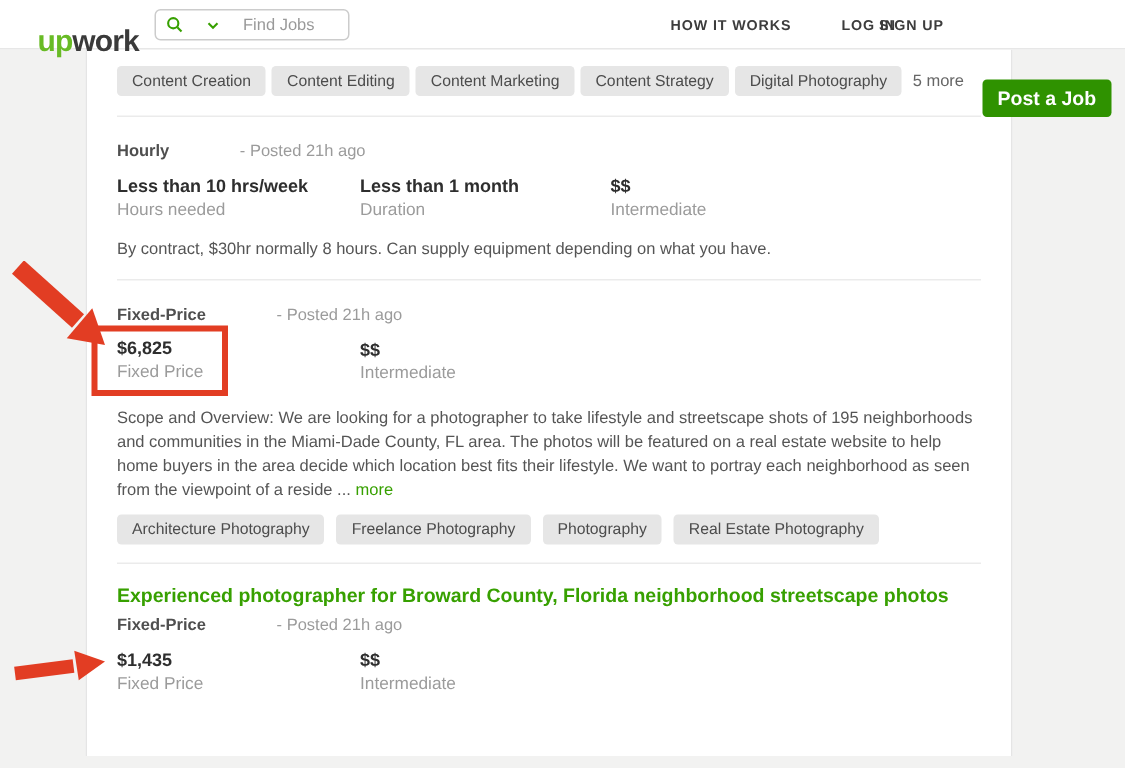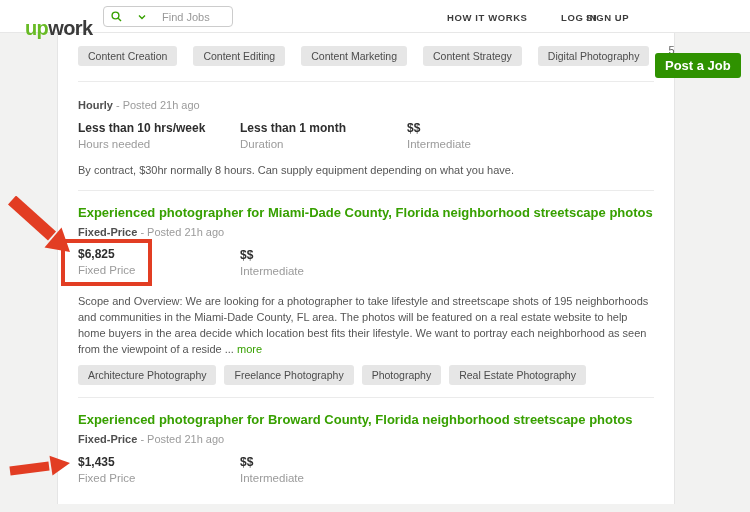--- a/index.html
+++ b/index.html
@@ -22,30 +22,30 @@
   .post-job-btn { position:absolute; left:655px; top:7px; background:#2f9200; color:#fff; border:none;
                   border-radius:3px; font-size:13px; font-weight:bold; padding:5px 10px 5px;
                   font-family:"Liberation Sans", sans-serif; cursor:pointer;margin-top:46px; }
 
   
   .card { margin-left:57px; width:618px; min-height:471px; background:#fff;
           border-left:1px solid #e5e5e5; border-right:1px solid #e5e5e5; padding:0 20px; }
   .section { border-bottom:1px solid #ebebeb; }
   .section.last { border-bottom:none; }
 
-  .filter-row { display:flex; align-items:center; gap:16px; padding:11px 0 13px; }
+  .filter-row { display:flex; align-items:center; gap:4px; padding:11px 0 13px; }
   .pill { display:inline-block; background:#e6e6e6; color:#4c4c4c; font-size:10.5px;
           padding:4px 10px; border-radius:3px; white-space:nowrap; cursor:pointer; }
   .more-count { font-size:11px; color:#666; margin-left:3px; }
 
   .job { padding:12px 0 0; }
   .job-title { font-size:13px; font-weight:bold; color:#37a000; text-decoration:none; cursor:pointer; display:inline-block; }
   .job-meta { margin-top:5px; font-size:11px; }
   .job-type { font-weight:bold; color:#4f4f4f; }
-  .posted { color:#9b9b9b; }
+  .posted { color:#9b9b9b;margin-left:44px; }
   .facts-row { display:flex; margin-top:10px; position:relative; height:32px; }
   .fact { width:162px; }
   .fact.w2 { width:167px; }
   .fact-value { font-size:12px; font-weight:bold; color:#2e2e2e; }
   .fact-label { font-size:11.5px; color:#9b9b9b; margin-top:3px; }
   .price-box { display:inline-block; border:4px solid #e23d23; padding:4px 12px 6px 13px; margin:-9px 0 0 -17px; background:#fff; }
   .job-desc { margin-top:9px; font-size:11px; line-height:16px; color:#555; }
   .more-link { color:#37a000; text-decoration:none; cursor:pointer; }
   .tags-row { display:flex; align-items:center; gap:8px; margin:8px 0 0; padding-bottom:12px; }
   .job .desc-only { padding-bottom:12px; }
@@ -108,21 +108,20 @@
       </div>
       <div class="fact">
         <div class="fact-value">$$</div>
         <div class="fact-label">Intermediate</div>
       </div>
     </div>
     <p class="job-desc desc-only"><span>By contract, $30hr normally 8 hours. Can supply equipment depending on what you have.</span></p>
   </div>
 
   <div class="job section">
-    <a class="job-title">Experienced photographer for Miami-Dade County, Florida neighborhood streetscape photos</a>
     <div class="job-meta">
       <span class="job-type">Fixed-Price</span>
       <span class="posted">- Posted 21h ago</span>
     </div>
     <div class="facts-row" style="height:36px">
       <svg class="arrow-svg arrow-diag" width="68" height="64" viewBox="0 0 68 64">
         <line x1="6" y1="4" x2="46" y2="40" stroke="#e23d23" stroke-width="12"></line>
         <polygon points="64,56 38.5,51.5 55.5,31.5" fill="#e23d23"></polygon>
       </svg>
       <div class="fact">

